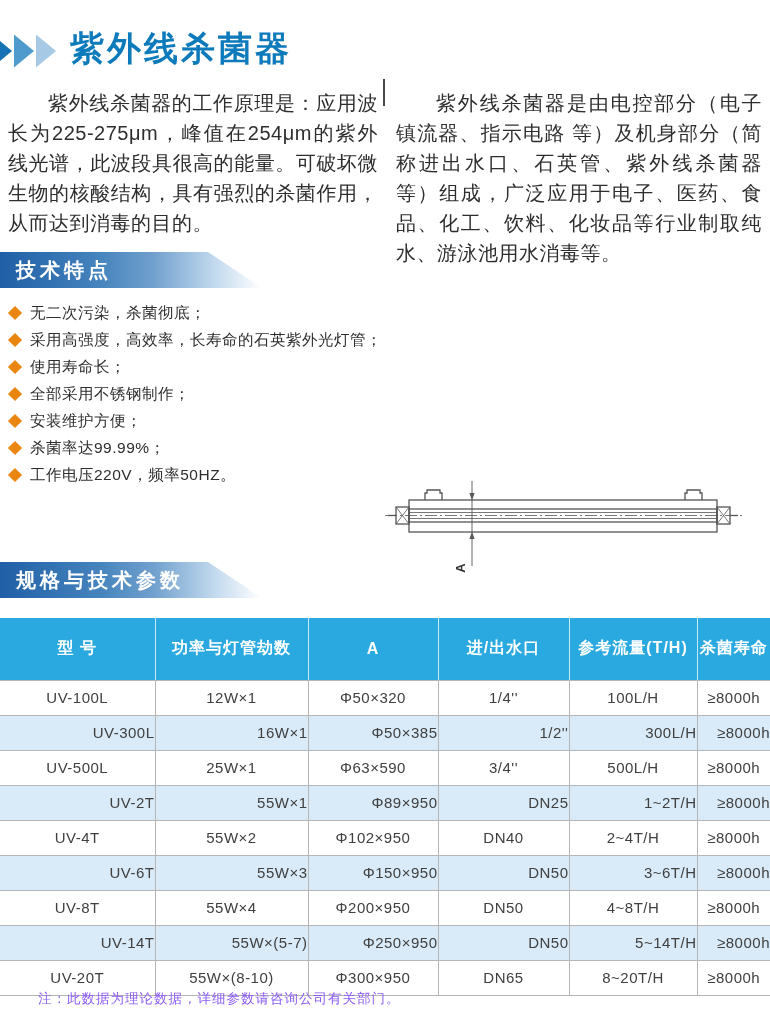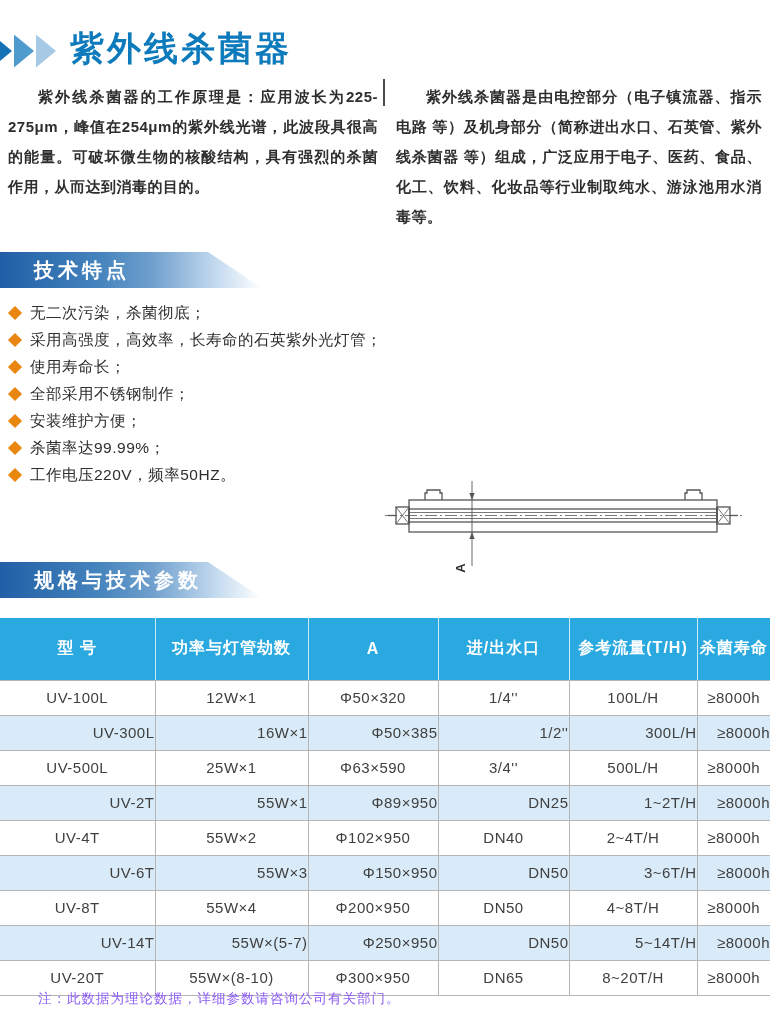--- a/index.html
+++ b/index.html
@@ -29,32 +29,32 @@
   .arrow.a1{background:var(--arrow-dark);}
   .arrow.a2{background:var(--arrow-mid);}
   .arrow.a3{background:var(--arrow-light);}
   .page-title{
     margin-left:12px;font-size:34px;font-weight:bold;color:var(--title-blue);
     letter-spacing:3px;line-height:40px;
   }
   
   .intro{position:absolute;top:82px;left:0;width:770px;display:flex;}
   .intro p{
-    font-size:15px;line-height:30px;text-align:justify;color:var(--ink);
-    text-indent:2em;letter-spacing:0.5px;font-weight:700;
+    font-size:20px;line-height:30px;text-align:justify;color:var(--ink);
+    text-indent:2em;letter-spacing:0.5px;font-weight:400;margin-top:6px;
   }
   .intro .col-left{width:378px;padding-left:8px;}
   .intro .col-right{width:366px;margin-left:18px;}
   .col-divider{position:absolute;left:383px;top:-3px;width:2px;height:27px;background:#4a4a4a;}
   
   .section-bar{
     position:absolute;left:0;height:36px;width:262px;
     background:linear-gradient(to right,var(--bar-dark) 0%,#4584bd 38%,var(--bar-mid) 58%,#c2d9ee 82%,rgba(255,255,255,0) 100%);
     clip-path:polygon(0 0,208px 0,262px 100%,0 100%);
-    display:flex;align-items:center;padding-left:18px;
+    display:flex;align-items:center;
   }
   .section-bar .bar-label{
     color:#fff;font-size:20px;font-weight:bold;padding-left:16px;letter-spacing:4px;
   }
   .bar-features{top:252px;}
   .bar-specs{top:562px;}
   
   .feature-list{position:absolute;top:303px;left:8px;list-style:none;width:420px;}
   .feature-list li{display:flex;align-items:flex-start;margin-bottom:7.5px;line-height:19.5px;}
   .diamond{

